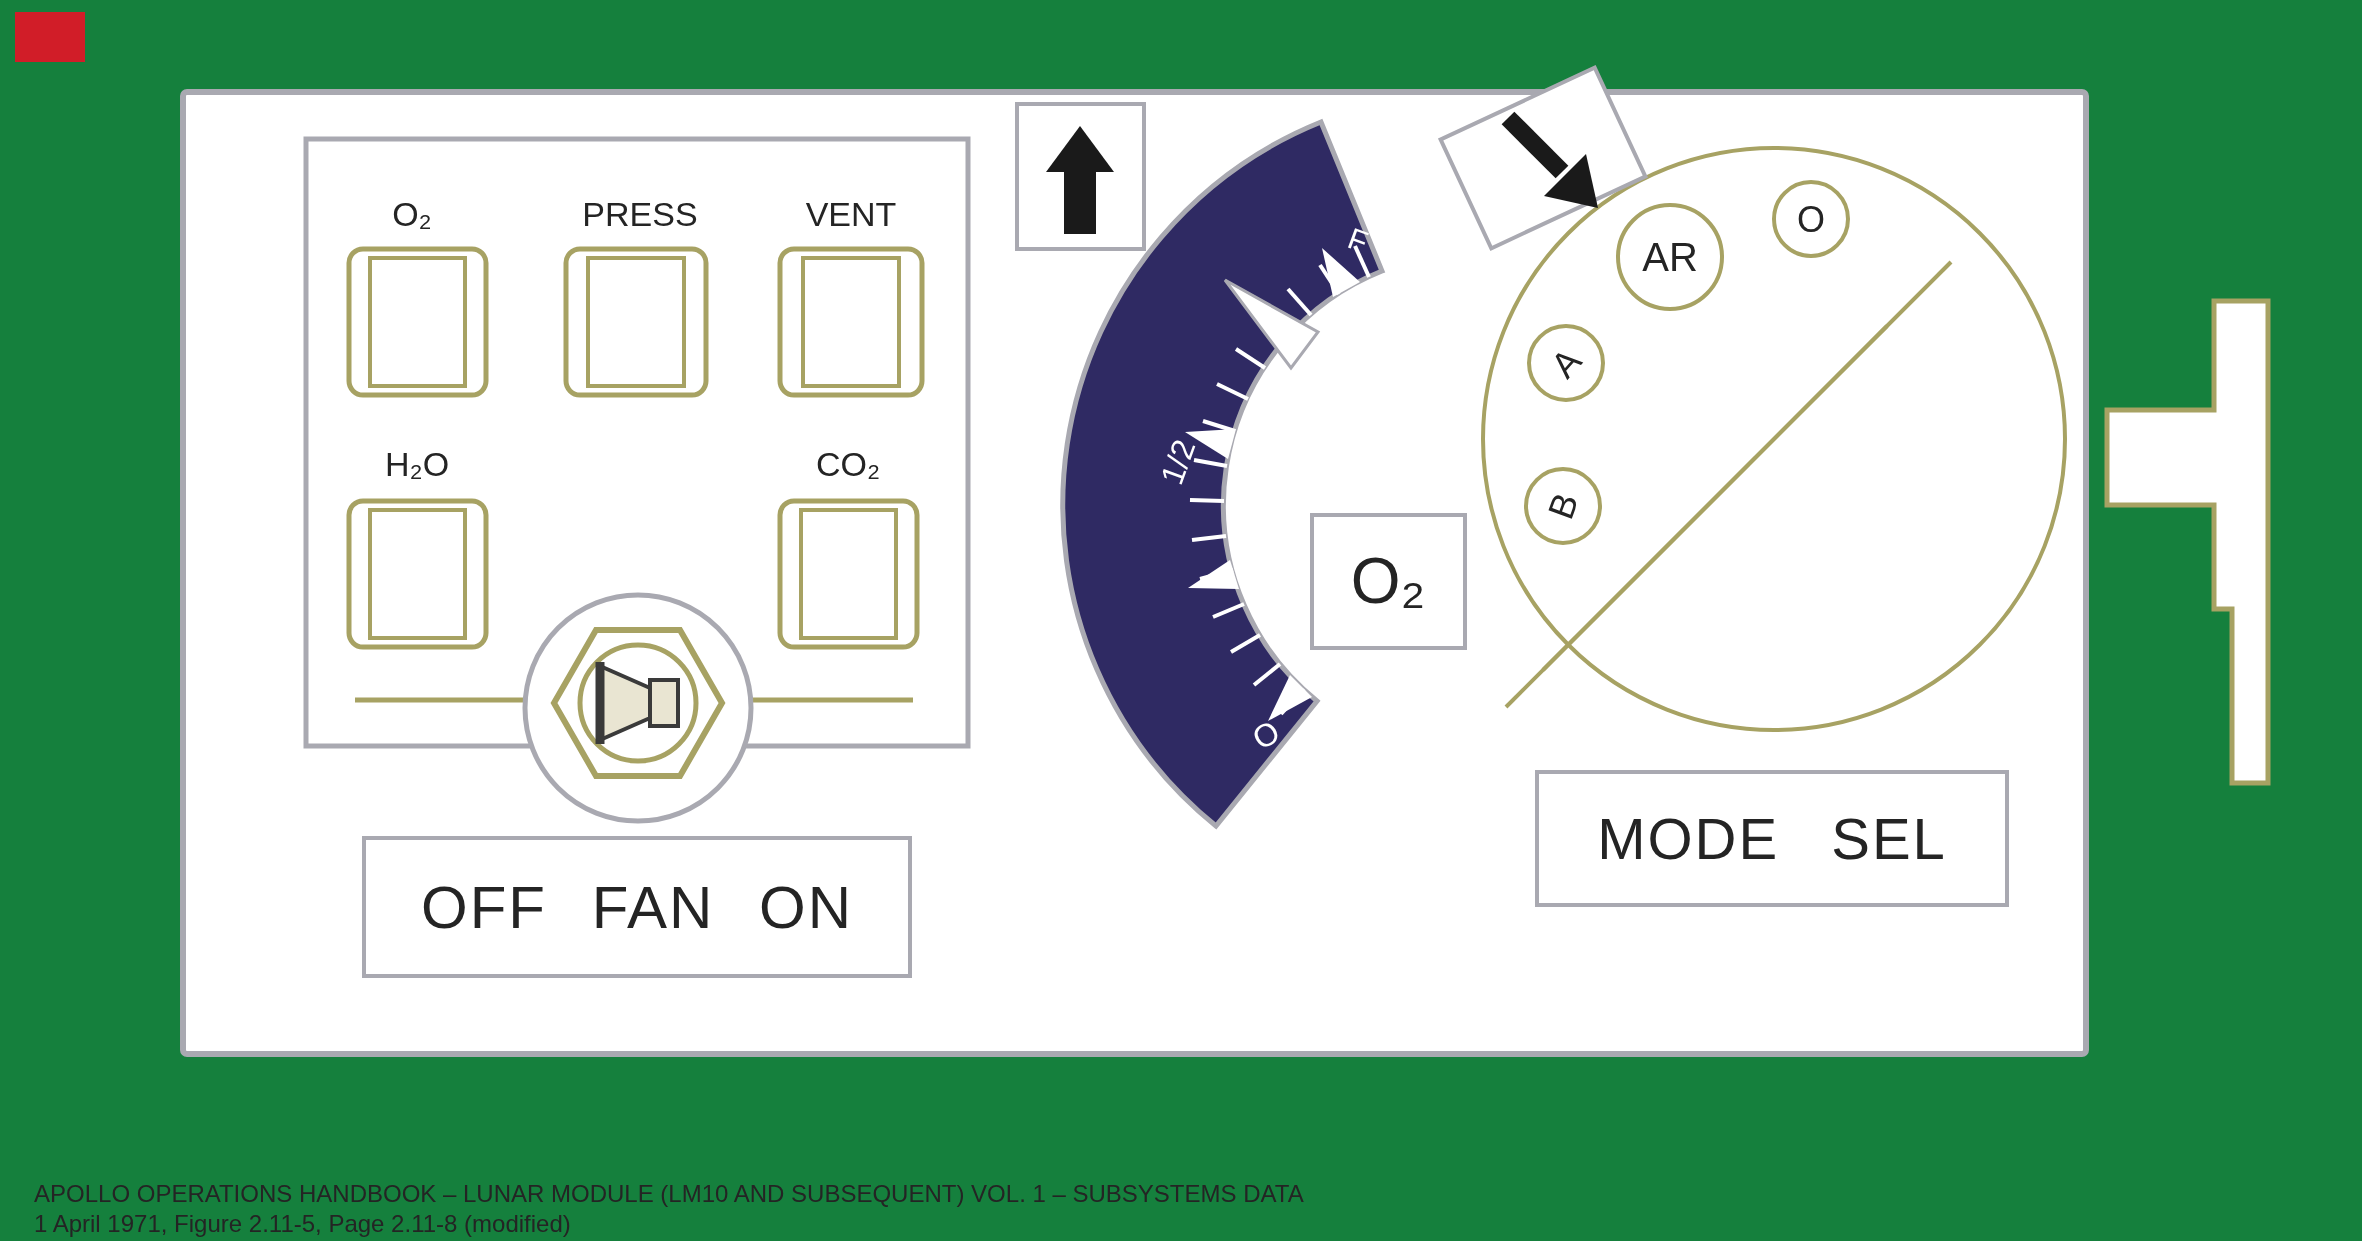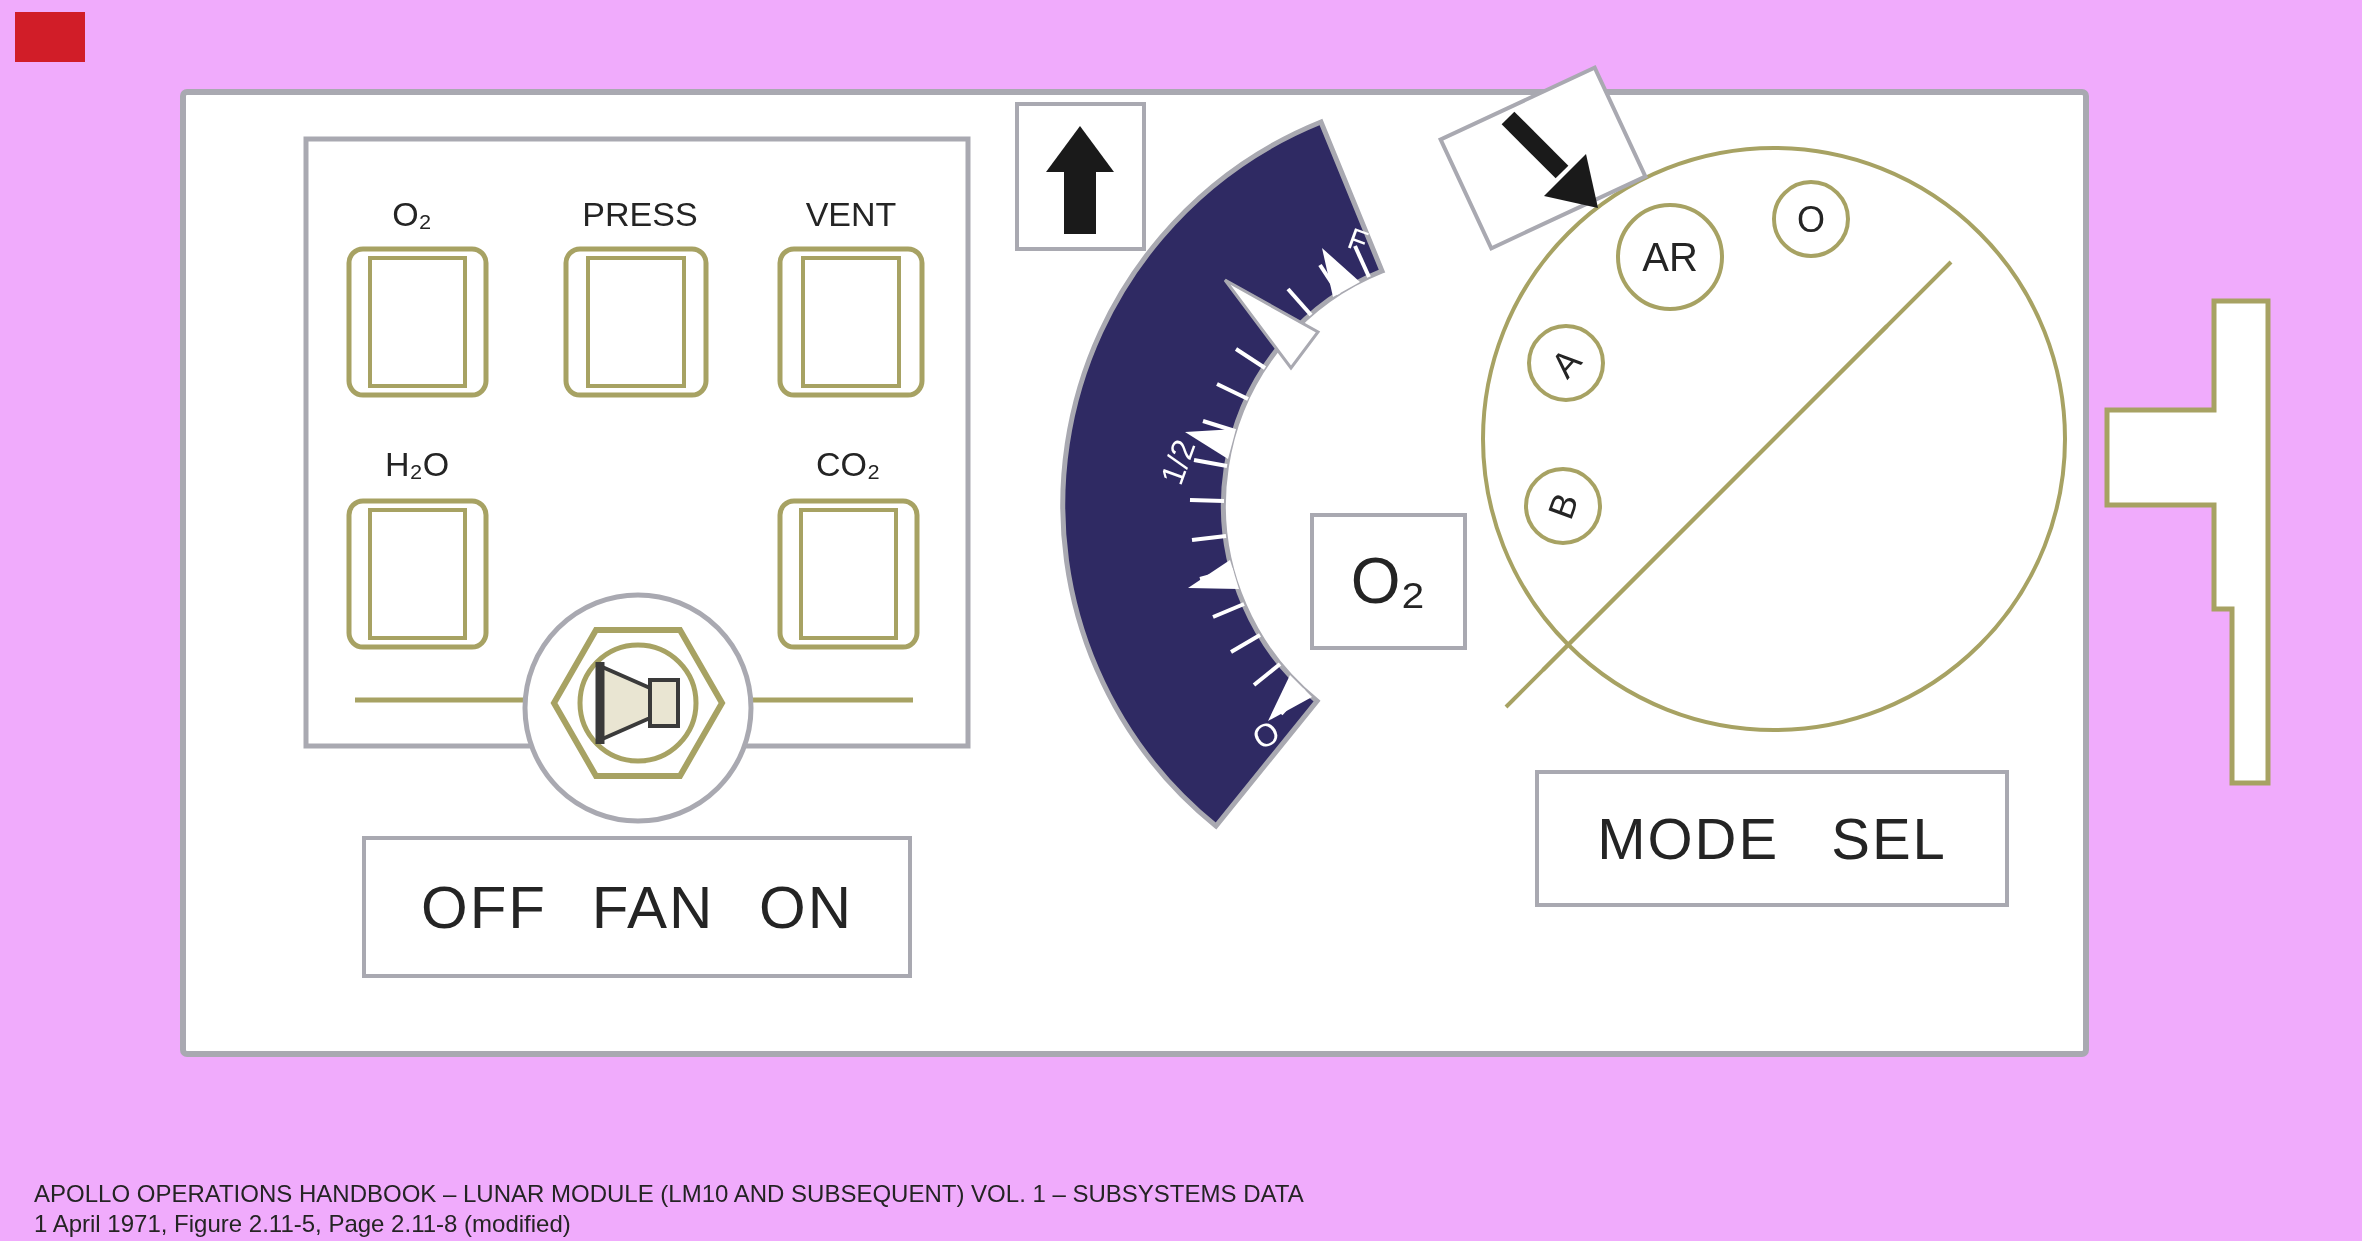--- a/index.html
+++ b/index.html
@@ -4,21 +4,21 @@
 <style>
   :root{
     --olive:#a7a263;
     --gray:#a9a9b1;
     --navy:#2f2a63;
     --red:#d11d28;
     --beige:#e9e5d2;
     --ink:#242424;
   }
   html,body{margin:0;padding:0;background:#ffffff;}
-  .stage{position:relative;width:2362px;height:1241px;background:#f0abfc;overflow:hidden;}
+  .stage{position:relative;width:2362px;height:1241px;background:#15803d;overflow:hidden;}
   svg{display:block;}
   .tx{font-family:"Liberation Sans","DejaVu Sans",sans-serif;fill:var(--ink);}
   .white{fill:#ffffff;}
   .fs24{font-size:24px;}
   .fs30{font-size:30px;}
   .fs32{font-size:32px;}
   .fs34{font-size:34px;}
   .fs36{font-size:36px;}
   .fs40{font-size:40px;}
   .fs58{font-size:58px;}

